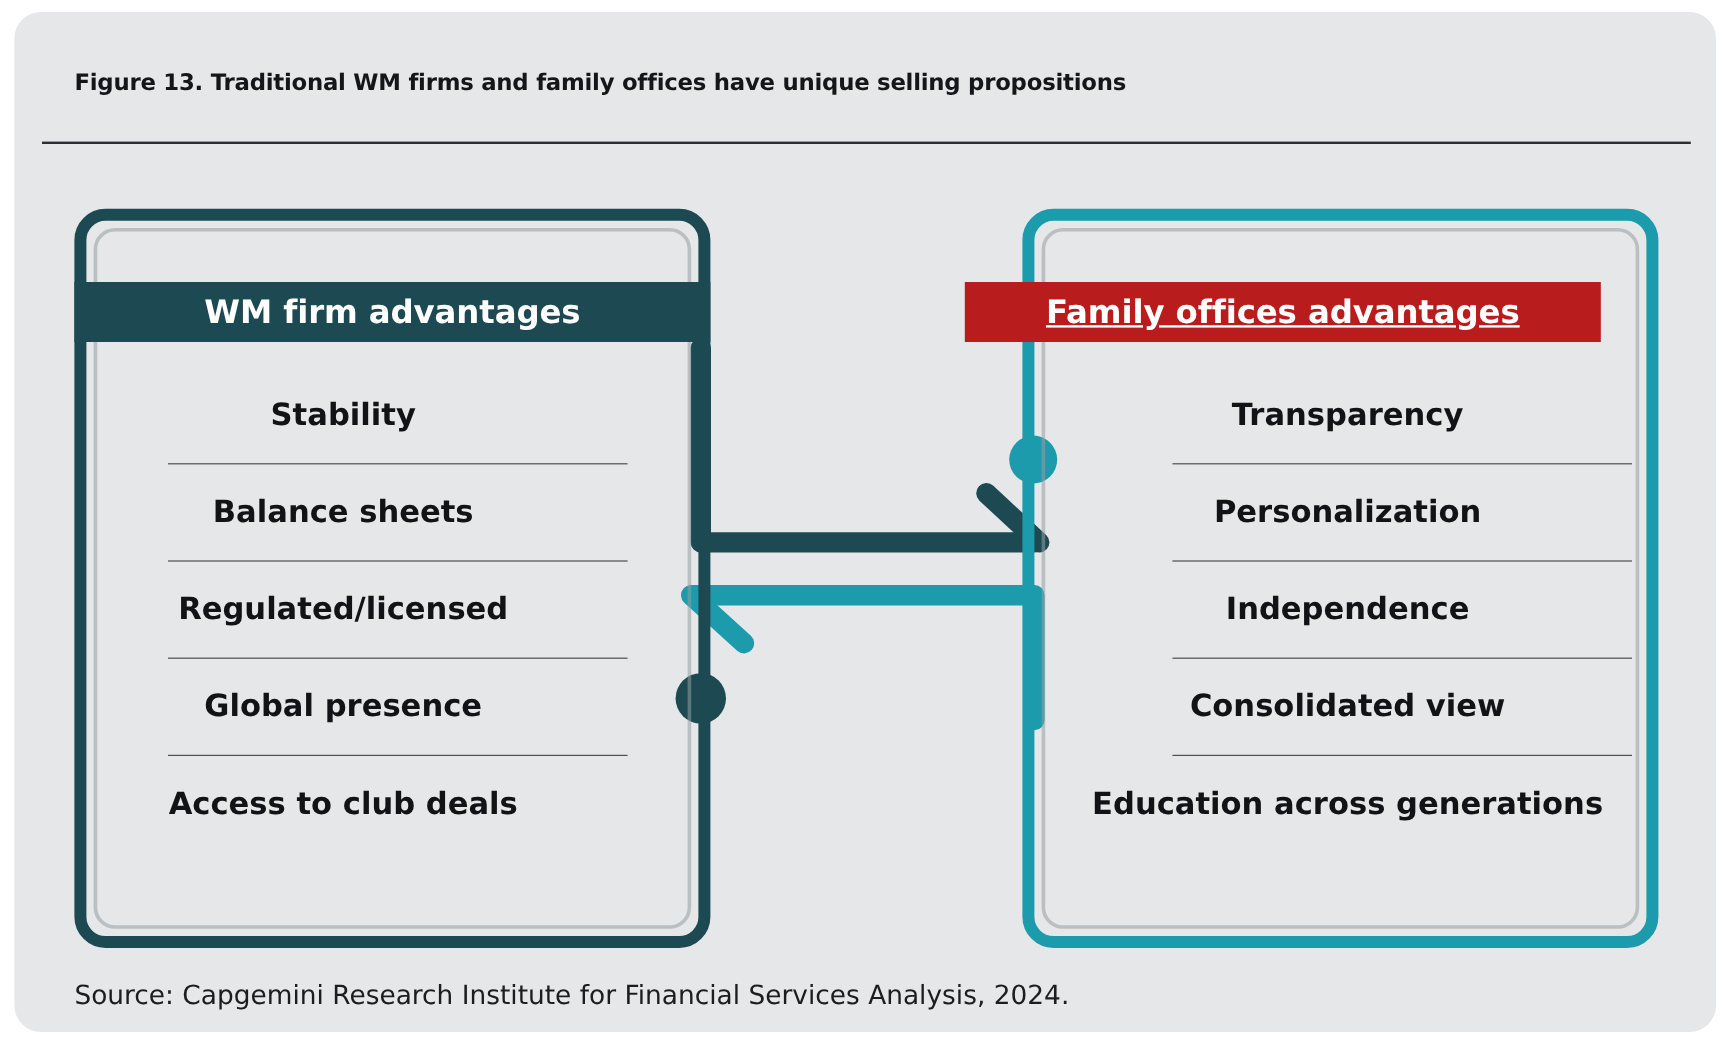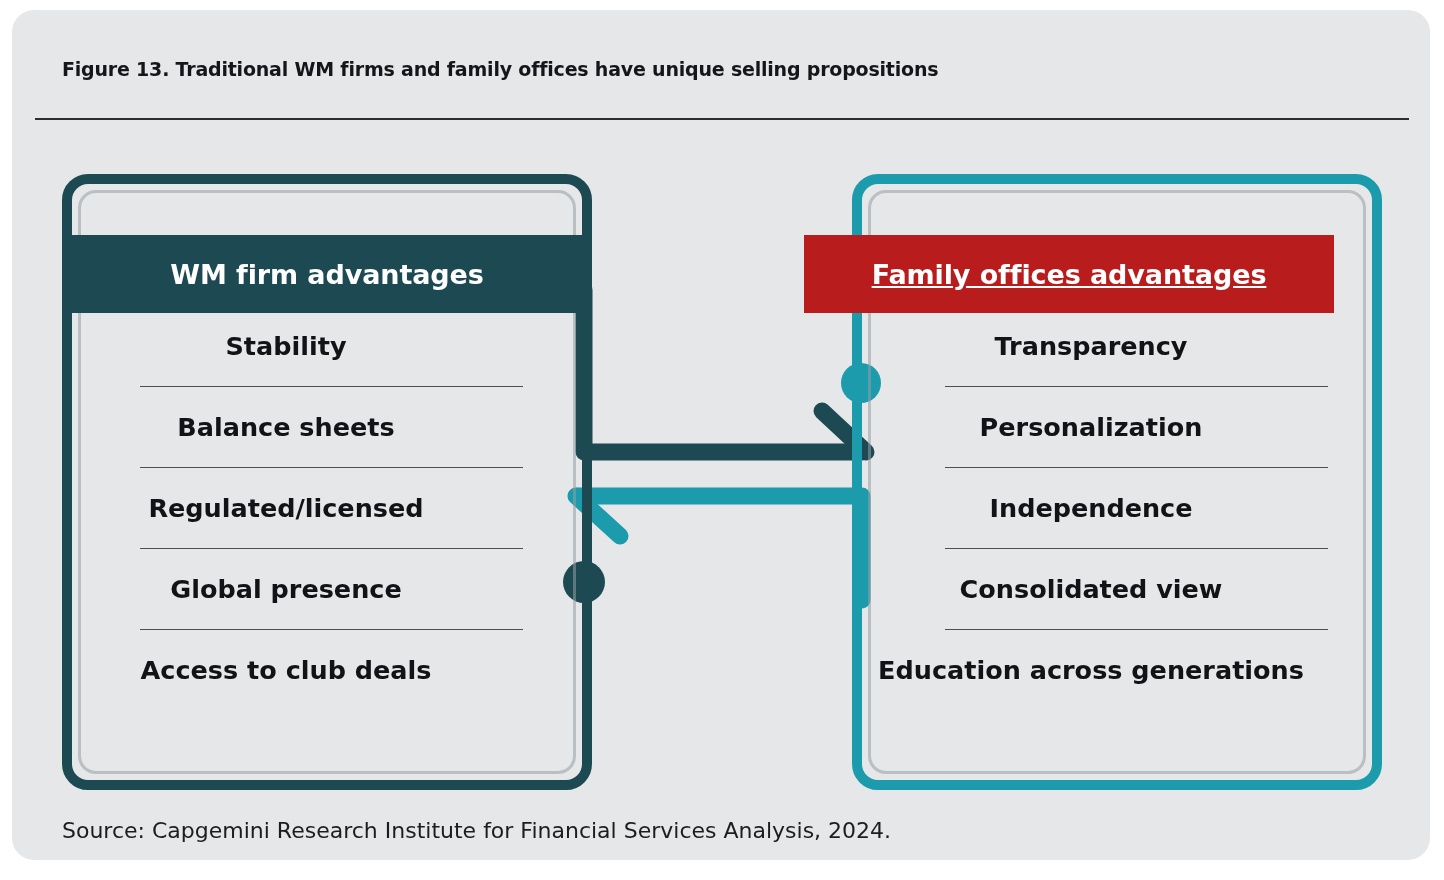--- a/index.html
+++ b/index.html
@@ -105,21 +105,21 @@
   .inner-right {
     left: 868px;
     top: 190px;
     width: 498px;
     height: 584px;
   }
 
   
   .panel-header {
     position: absolute;
-    height: 78px;
+    height: 50px;
     display: flex;
     align-items: center;
     justify-content: center;
     color: #ffffff;
     font-size: 27px;
     font-weight: bold;
     letter-spacing: -0.1px;
     white-space: nowrap;
   }
   .header-left {
@@ -138,21 +138,21 @@
 
   
   .item-list {
     position: absolute;
     top: 305px;
     width: 416px;
     display: flex;
     flex-direction: column;
   }
   .list-left  { left: 78px; }
-  .list-right { left: 860px; padding-left: 23px; }
+  .list-right { left: 892px; padding-left: 23px; }
 
   .list-item {
     height: 81px;
     display: flex;
     align-items: center;
     justify-content: center;
     font-size: 25.5px;
     font-weight: bold;
     color: #111316;
     white-space: nowrap;

